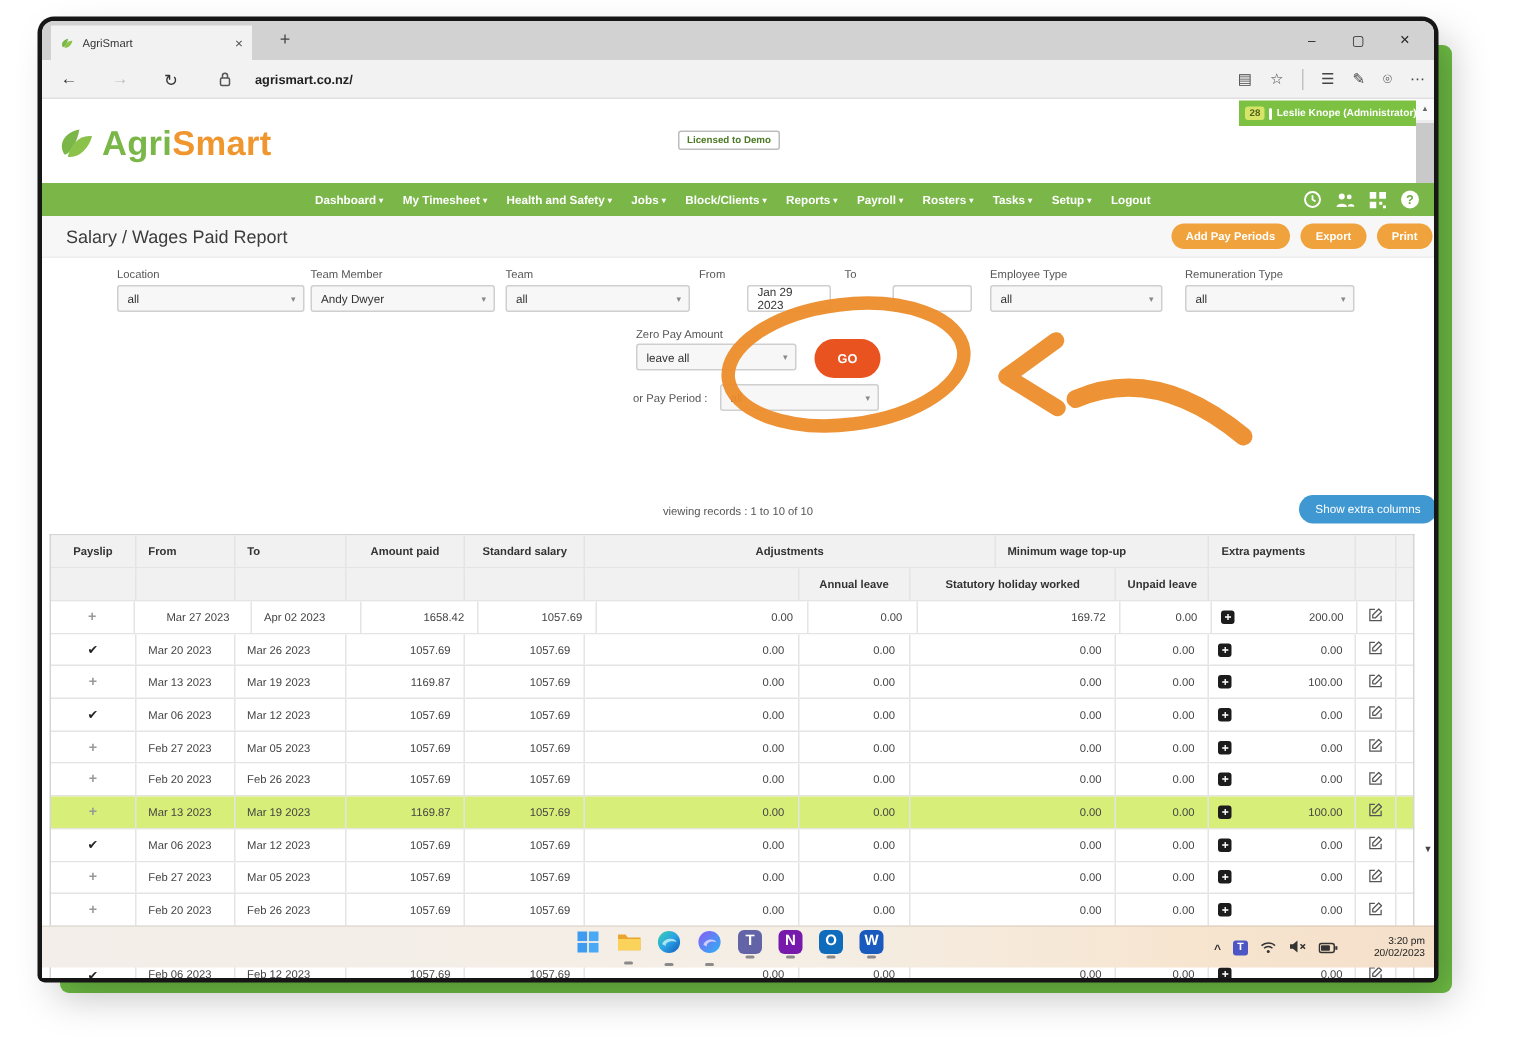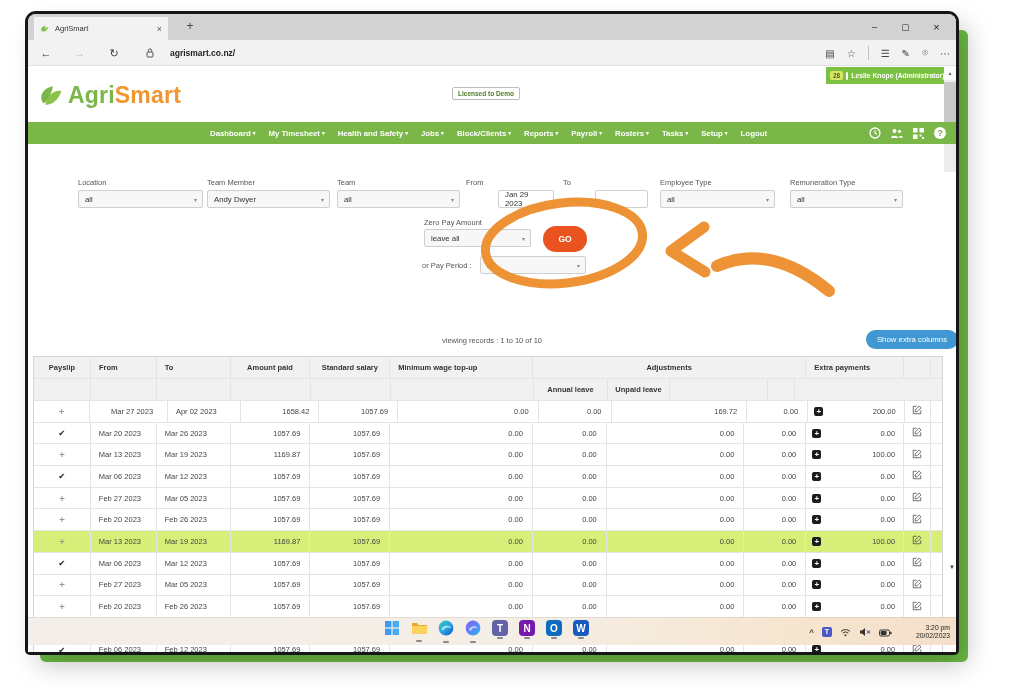--- a/index.html
+++ b/index.html
@@ -239,20 +239,28 @@
                 <rect x="6.5" y="0" width="4.5" height="4.5" fill="#fff"></rect>
                 <rect x="0" y="6.5" width="4.5" height="4.5" fill="#fff"></rect>
                 <rect x="6.5" y="6.5" width="2" height="2" fill="#fff"></rect>
                 <rect x="9" y="9" width="2" height="2" fill="#fff"></rect>
               </svg>
           </span>
           <span class="help-disc">?</span>
         </div>
       </div>
 
+      <div class="titlebar">
+        <span class="page-title">Salary / Wages Paid Report</span>
+        <div class="actions" id="action-buttons">
+            <button class="action-btn">Add Pay Periods</button>
+            <button class="action-btn">Export</button>
+            <button class="action-btn">Print</button>
+          </div>
+      </div>
 
       <div id="filters">
           <div class="filter" style="left: 50px; top: 112px; width: 125px;">
             <div class="filter-label">Location</div>
             <div class="field">
               <span>all</span>
               <span class="caret">▾</span>
             </div>
           </div>
           <div class="filter" style="left: 179px; top: 112px; width: 123px;">
@@ -313,34 +321,35 @@
       <div class="records-info">viewing records : 1 to 10 of 10</div>
       <button class="show-extra">Show extra columns</button>
 
       <div class="tbl" id="report-table">
           <div class="trow hdr">
             <div class="tc center" style="width: 57px;">Payslip</div>
             <div class="tc left" style="width: 66px;">From</div>
             <div class="tc left" style="width: 74px;">To</div>
             <div class="tc center" style="width: 80px;">Amount paid</div>
             <div class="tc center" style="width: 80px;">Standard salary</div>
+            <div class="tc center" style="width: 274px;">Adjustments</div>
             <div class="tc left" style="width: 143px;">Minimum wage top-up</div>
-            <div class="tc center" style="width: 274px;">Adjustments</div>
             <div class="tc left" style="width: 98px;">Extra payments</div>
             <div class="tc center" style="width: 27px;"></div>
             <div class="tc center" style="width: 11px;"></div>
           </div>
           <div class="trow hdr">
             <div class="tc center" style="width: 57px;"></div>
             <div class="tc center" style="width: 66px;"></div>
             <div class="tc center" style="width: 74px;"></div>
             <div class="tc center" style="width: 80px;"></div>
             <div class="tc center" style="width: 80px;"></div>
             <div class="tc center" style="width: 143px;"></div>
             <div class="tc center" style="width: 74px;">Annual leave</div>
+            <div class="tc center" style="width: 138px;">Statutory holiday worked</div>
             <div class="tc center" style="width: 62px;">Unpaid leave</div>
             <div class="tc center" style="width: 98px;"></div>
             <div class="tc center" style="width: 27px;"></div>
             <div class="tc center" style="width: 11px;"></div>
           </div>
           <div class="trow">
             <div class="tc center" style="width: 57px;">
               <span class="pay-plus">+</span>
             </div>
             <div class="tc left" style="width: 66px; margin-left: 13px;">Mar 27 2023</div>

